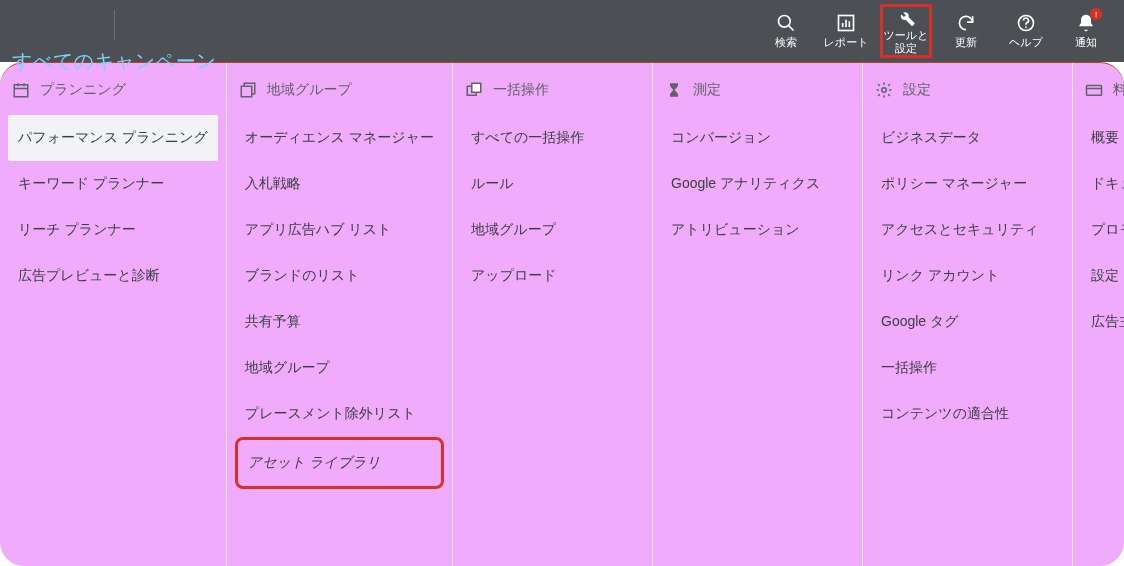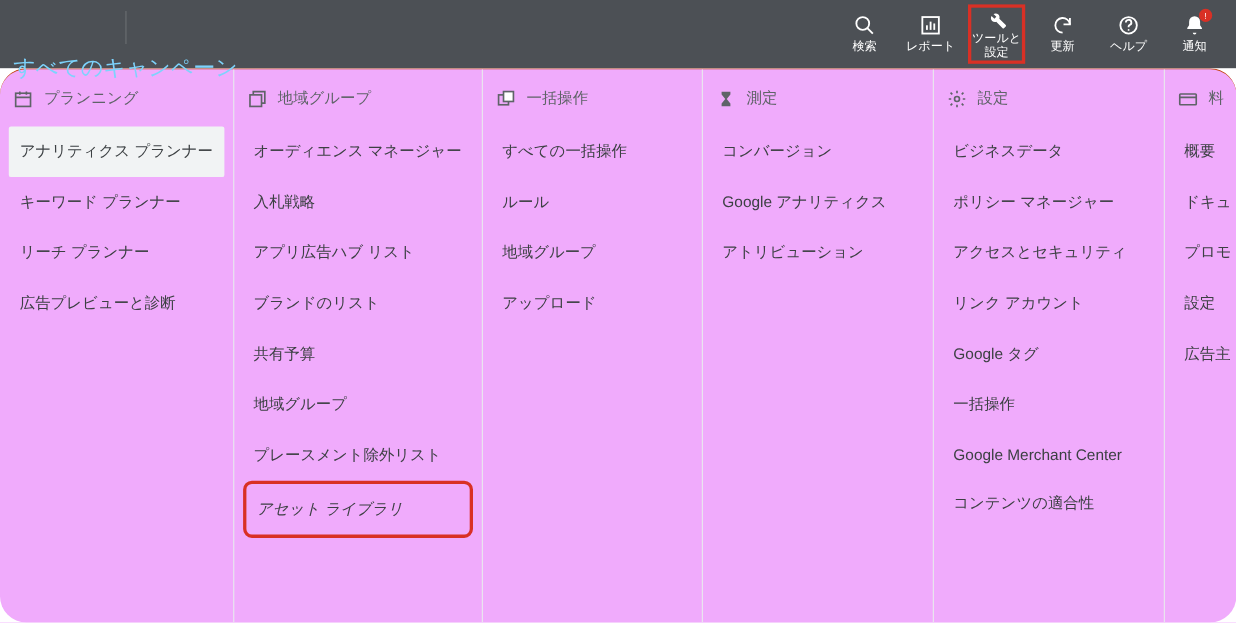--- a/index.html
+++ b/index.html
@@ -108,21 +108,21 @@
       <span class="icon">
         <svg width="18" height="18" viewBox="0 0 24 24" fill="none">
             <rect x="3" y="5" width="18" height="16" stroke="#5f6368" stroke-width="2"></rect>
             <line x1="3" y1="10" x2="21" y2="10" stroke="#5f6368" stroke-width="2"></line>
             <line x1="8" y1="3" x2="8" y2="7" stroke="#5f6368" stroke-width="2"></line>
             <line x1="16" y1="3" x2="16" y2="7" stroke="#5f6368" stroke-width="2"></line>
           </svg>
       </span>
       <span>プランニング</span>
     </div>
-    <span class="item selected">アナリティクス プランナー</span>
+    <span class="item selected">パフォーマンス プランニング</span>
     <span class="item">キーワード プランナー</span>
     <span class="item">リーチ プランナー</span>
     <span class="item">広告プレビューと診断</span>
   </div>
 
   <div class="column" style="min-width:215px">
     <div class="col-header">
       <span class="icon">
         <svg width="18" height="18" viewBox="0 0 24 24" fill="none">
             <rect x="3" y="7" width="14" height="14" stroke="#5f6368" stroke-width="2"></rect>
@@ -180,21 +180,20 @@
           </svg>
       </span>
       <span>設定</span>
     </div>
     <span class="item">ビジネスデータ</span>
     <span class="item">ポリシー マネージャー</span>
     <span class="item">アクセスとセキュリティ</span>
     <span class="item">リンク アカウント</span>
     <span class="item">Google タグ</span>
     <span class="item">一括操作</span>
-    <span class="item">Google Merchant Center</span>
     <span class="item">コンテンツの適合性</span>
   </div>
 
   <div class="column" style="min-width:70px">
     <div class="col-header">
       <span class="icon">
         <svg width="18" height="18" viewBox="0 0 24 24" fill="none">
             <rect x="2" y="6" width="20" height="13" stroke="#5f6368" stroke-width="2" rx="1"></rect>
             <line x1="2" y1="10" x2="22" y2="10" stroke="#5f6368" stroke-width="2"></line>
           </svg>

